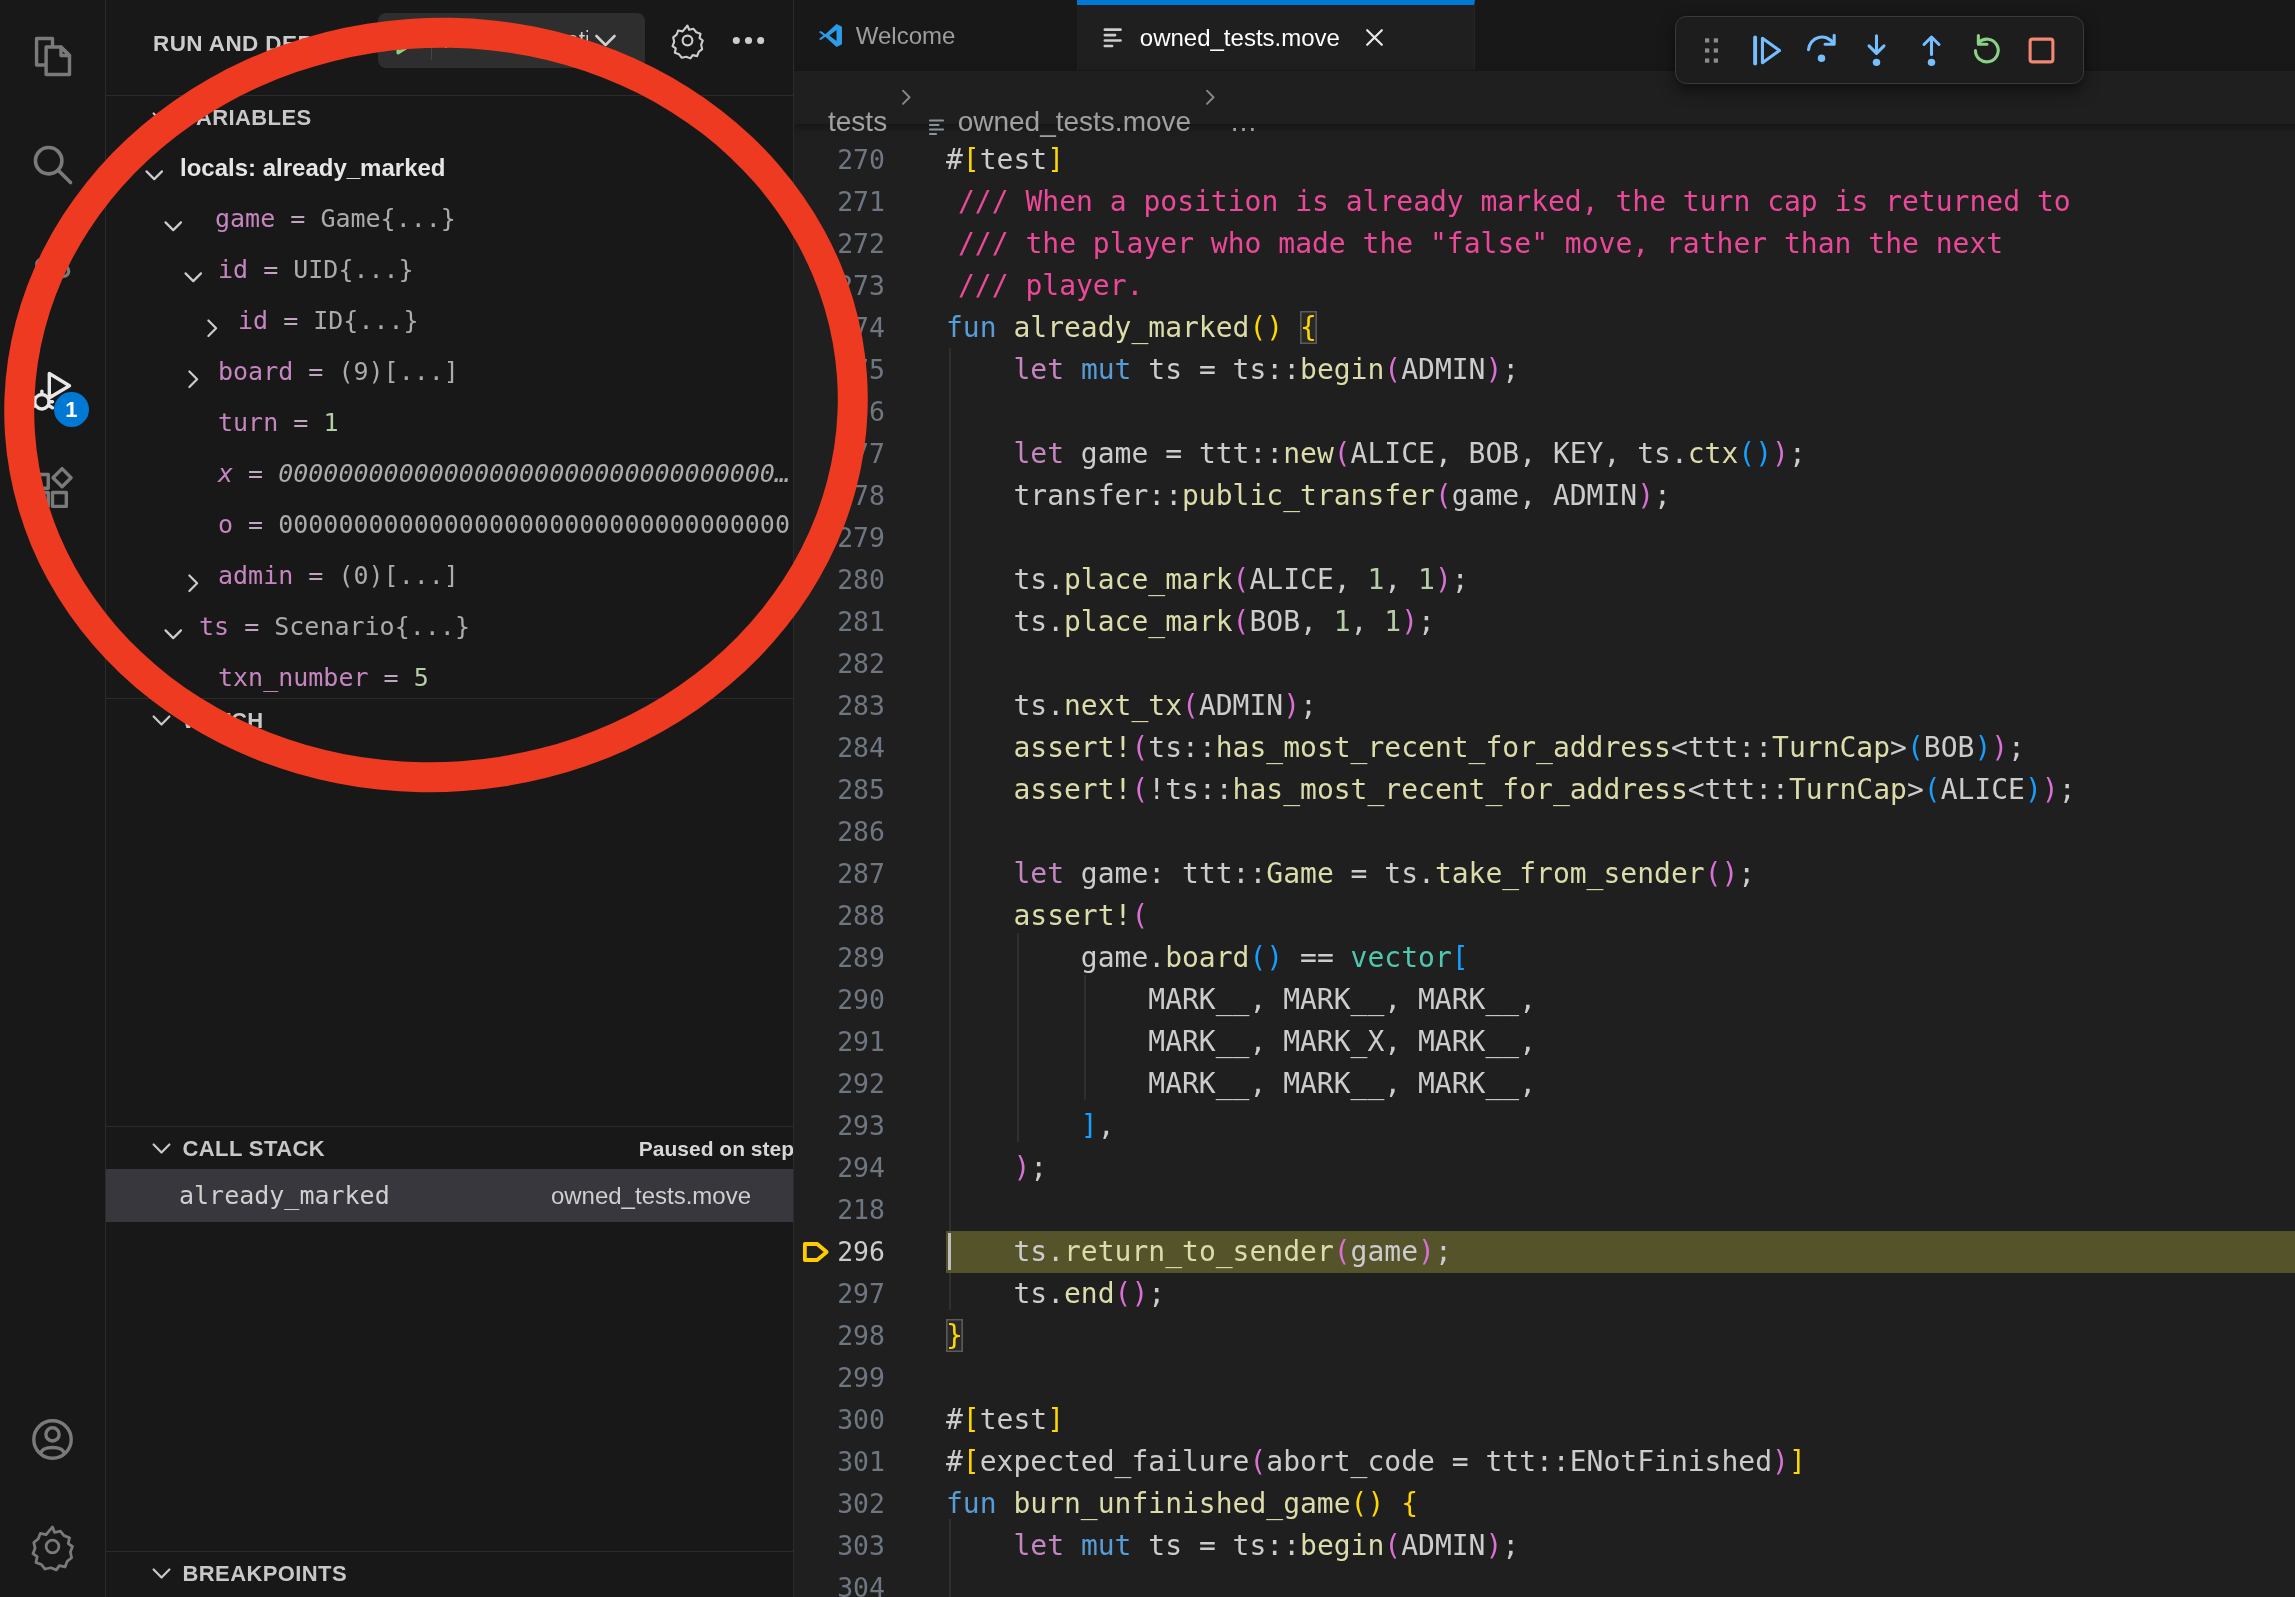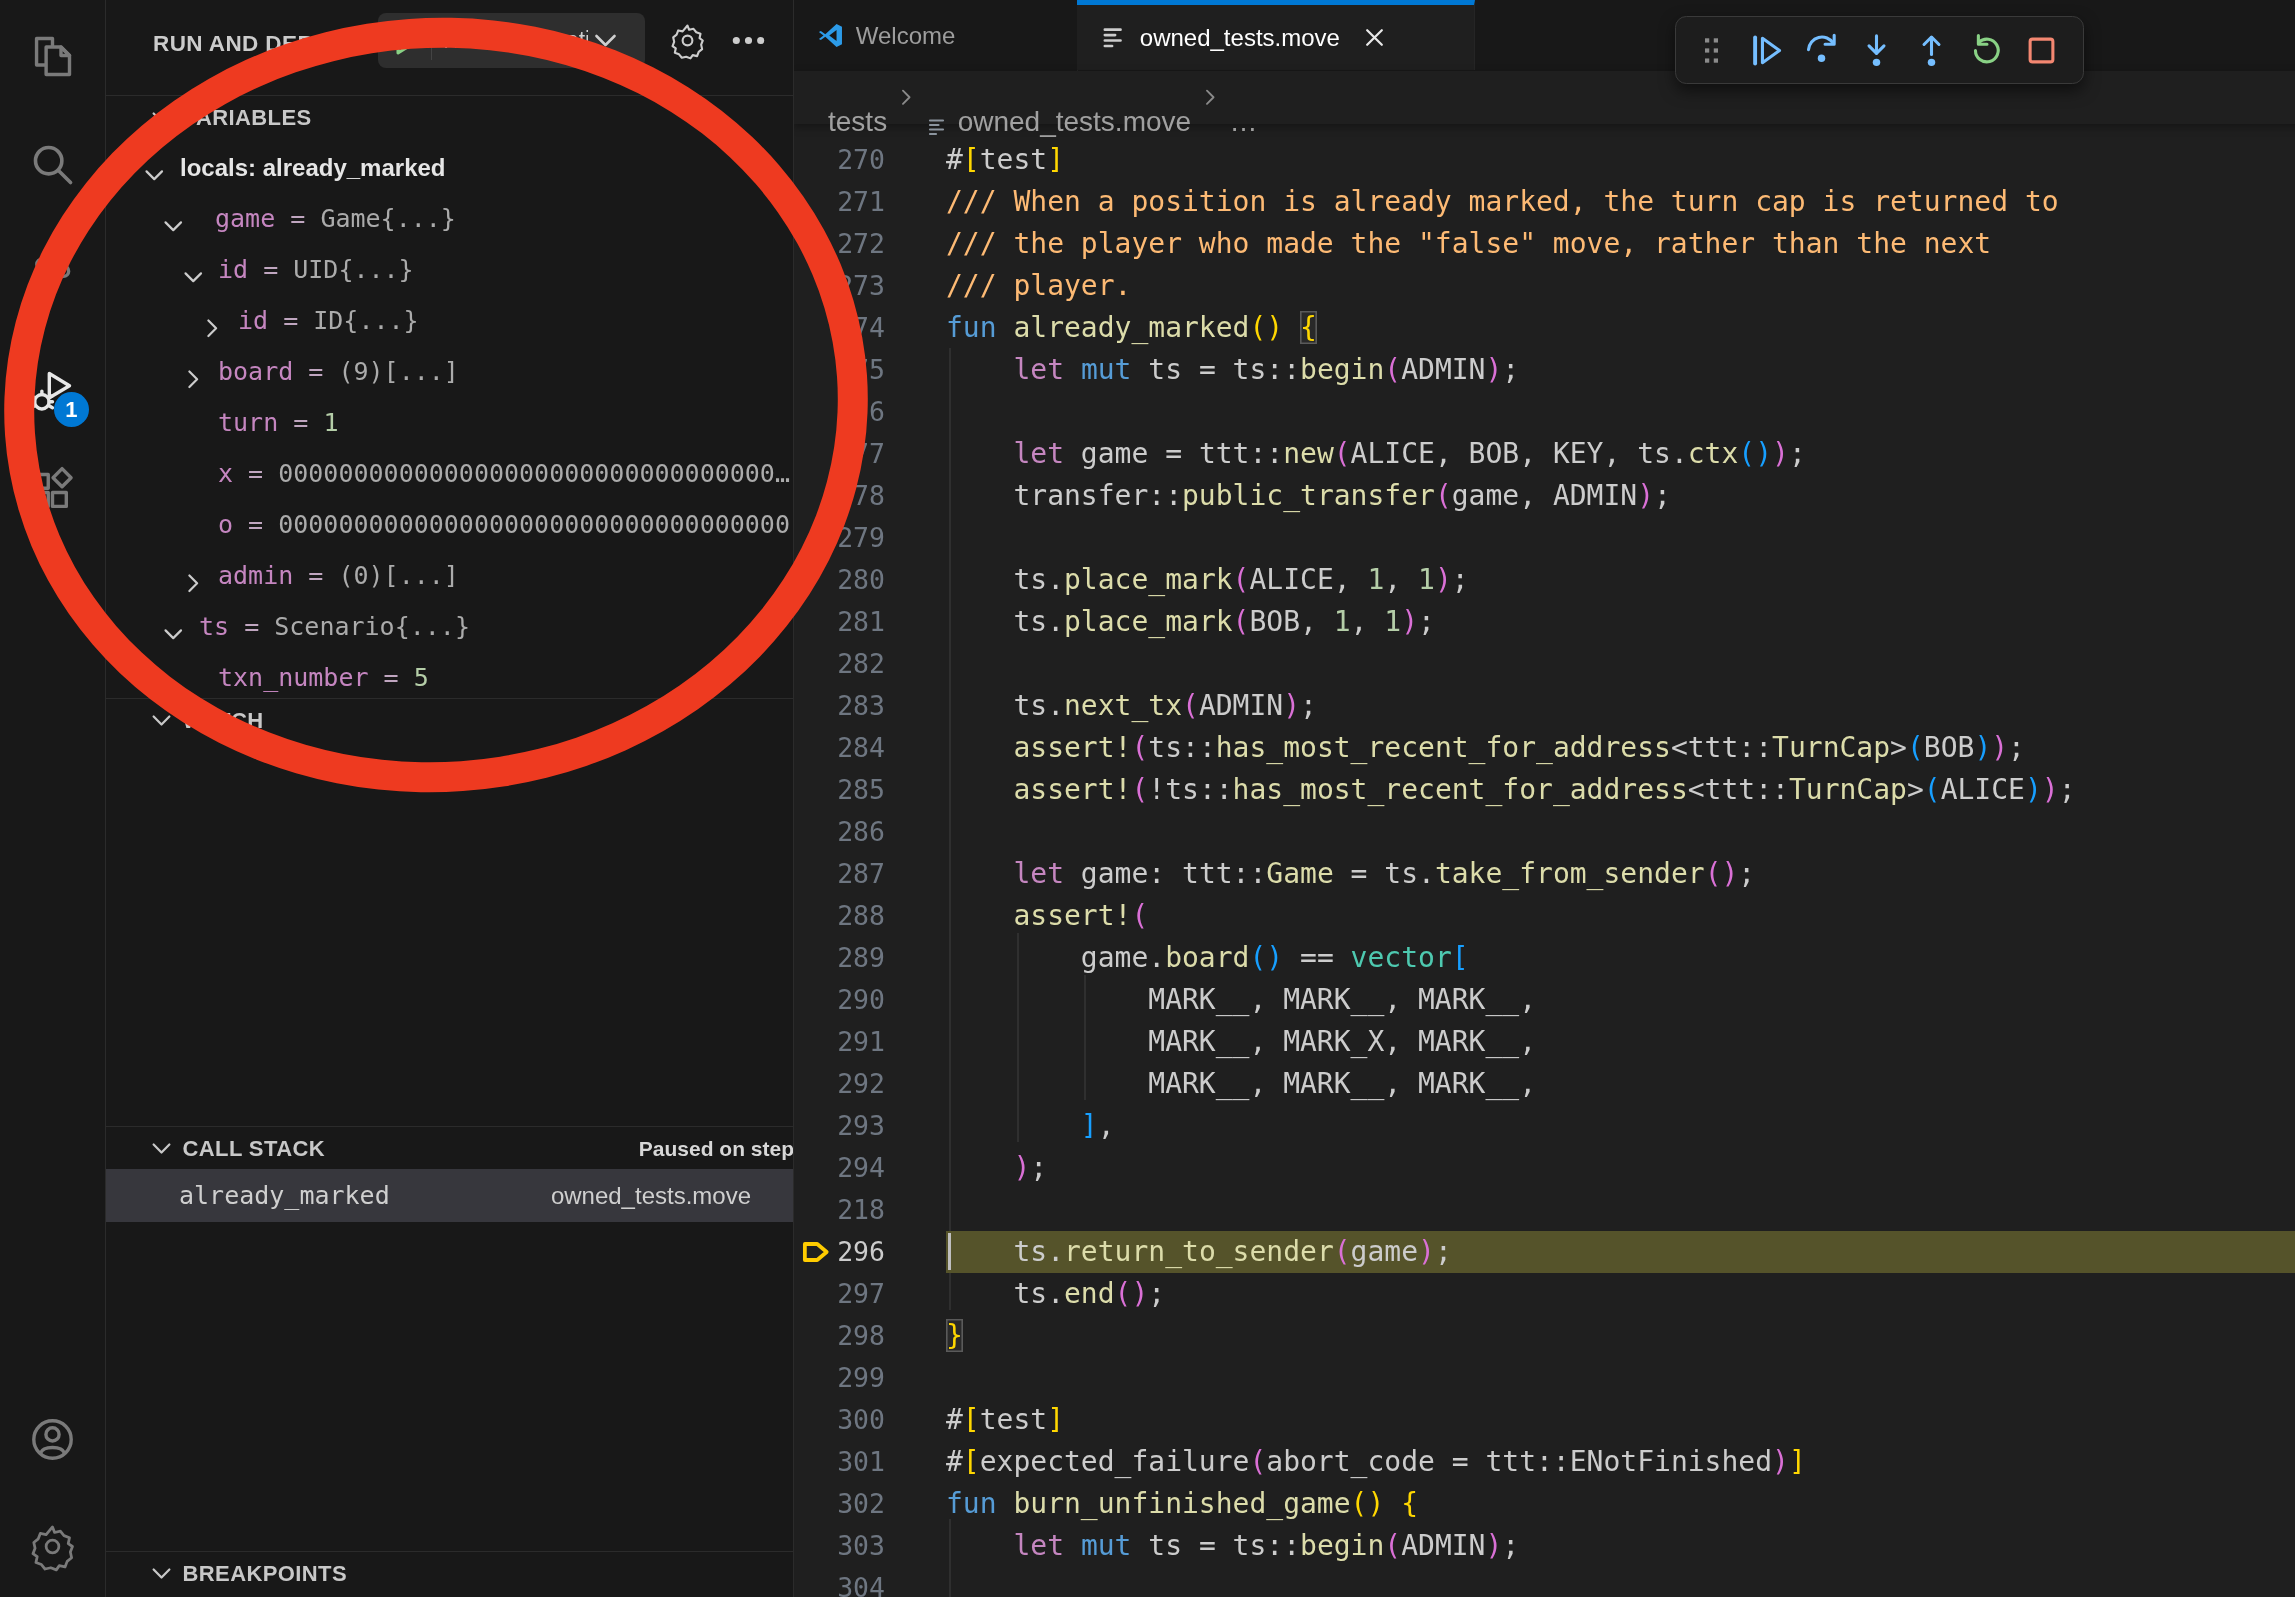--- a/index.html
+++ b/index.html
@@ -81,21 +81,21 @@
   #code-lines{position:absolute;left:0;top:14.5px;width:100%;z-index:1;}
   .code-line{display:flex;height:42px;line-height:42px;cursor:text;}
   .gutter{width:153px;flex:none;position:relative;cursor:pointer;}
   .ln{position:absolute;right:61px;top:0;font-size:26.5px;color:#6E7681;}
   .code-line.current .ln{color:#CCCCCC;}
   .gutter-marker{position:absolute;left:6.4px;top:5.6px;width:35px;height:32px;color:#FFCC00;}
   .gutter-marker svg{width:35px;height:32px;}
   .content{flex:1;white-space:pre;position:relative;color:#CCCCCC;}
   .code-line.current .content{background:#55532A;}
   .caret{position:absolute;left:1.6px;top:2.4px;width:3.2px;height:37px;background:#BFBFBF;}
-  .tok-d{color:#CCCCCC;} .tok-c{color:#fdba74;} .tok-kb{color:#569CD6;} .tok-kp{color:#C586C0;}
+  .tok-d{color:#CCCCCC;} .tok-c{color:#ec4899;margin-left:12px;} .tok-kb{color:#569CD6;} .tok-kp{color:#C586C0;}
   .tok-fn{color:#DCDCAA;} .tok-tp{color:#4EC9B0;} .tok-n{color:#B5CEA8;}
   .tok-b1{color:#FFD700;} .tok-b2{color:#DA70D6;} .tok-b3{color:#179FFF;}
   .tok-bm{color:#FFD700;box-shadow:inset 0 0 0 1.6px #5A5A5A;background:rgba(90,90,90,.18);}
 
   
   #debug-toolbar{position:absolute;left:1675px;top:16px;width:391px;height:66px;background:#1D1D1D;
       border:1.6px solid #3A3A3A;border-radius:11.3px;box-shadow:0 6.4px 14.5px rgba(0,0,0,.5);
       display:flex;align-items:center;z-index:20;padding:0 8px;}
   .dt-btn{width:39px;height:39px;margin:0 8px;cursor:pointer;flex:none;}
   .dt-btn svg{width:39px;height:39px;display:block;}
@@ -224,21 +224,21 @@
         <div class="var-row">
           <span class="chev" style="left: 75px;"><svg viewBox="0 0 24 24" fill="none" stroke="currentColor" stroke-width="2" stroke-linecap="round" stroke-linejoin="round">
               <path d="M8.5 5l7 7-7 7"></path>
             </svg></span>
           <span style="position: absolute; left: 113px;"><span class="var-name">board</span><span class="var-eq"> = </span><span class="var-val">(9)[...]</span></span>
         </div>
         <div class="var-row">
           <span style="position: absolute; left: 113px;"><span class="var-name">turn</span><span class="var-eq"> = </span><span class="var-val num">1</span></span>
         </div>
         <div class="var-row">
-          <span style="position: absolute; left: 113px;"><span class="var-name">x</span><span class="var-eq"> = </span><span class="var-val">000000000000000000000000000000000…</span></span>
+          <span style="position: absolute; left: 113px; font-style: italic;"><span class="var-name">x</span><span class="var-eq"> = </span><span class="var-val">000000000000000000000000000000000…</span></span>
         </div>
         <div class="var-row">
           <span style="position: absolute; left: 113px;"><span class="var-name">o</span><span class="var-eq"> = </span><span class="var-val">0000000000000000000000000000000000.</span></span>
         </div>
         <div class="var-row">
           <span class="chev" style="left: 75px;"><svg viewBox="0 0 24 24" fill="none" stroke="currentColor" stroke-width="2" stroke-linecap="round" stroke-linejoin="round">
               <path d="M8.5 5l7 7-7 7"></path>
             </svg></span>
           <span style="position: absolute; left: 113px;"><span class="var-name">admin</span><span class="var-eq"> = </span><span class="var-val">(0)[...]</span></span>
         </div>

